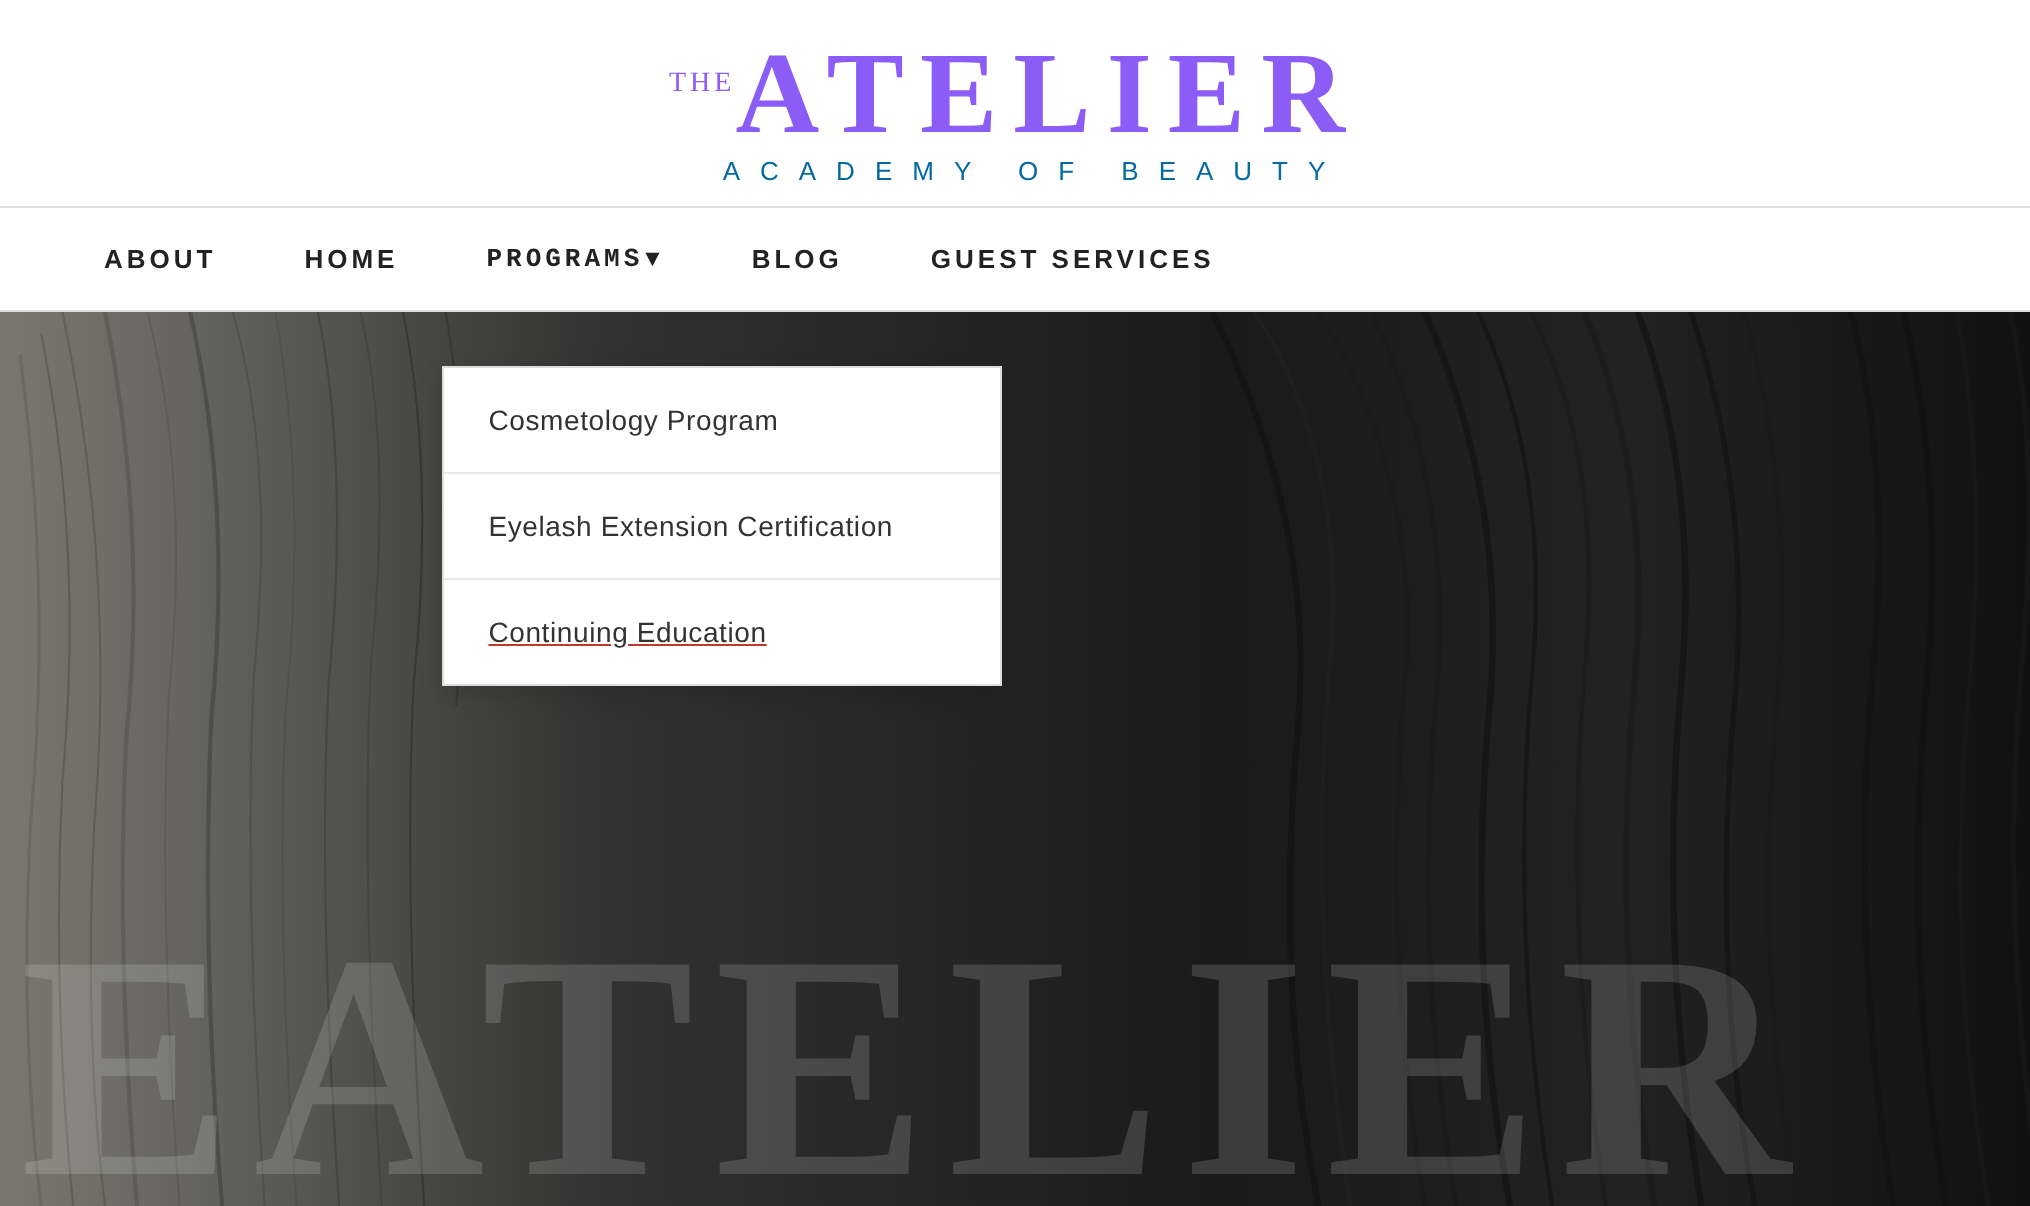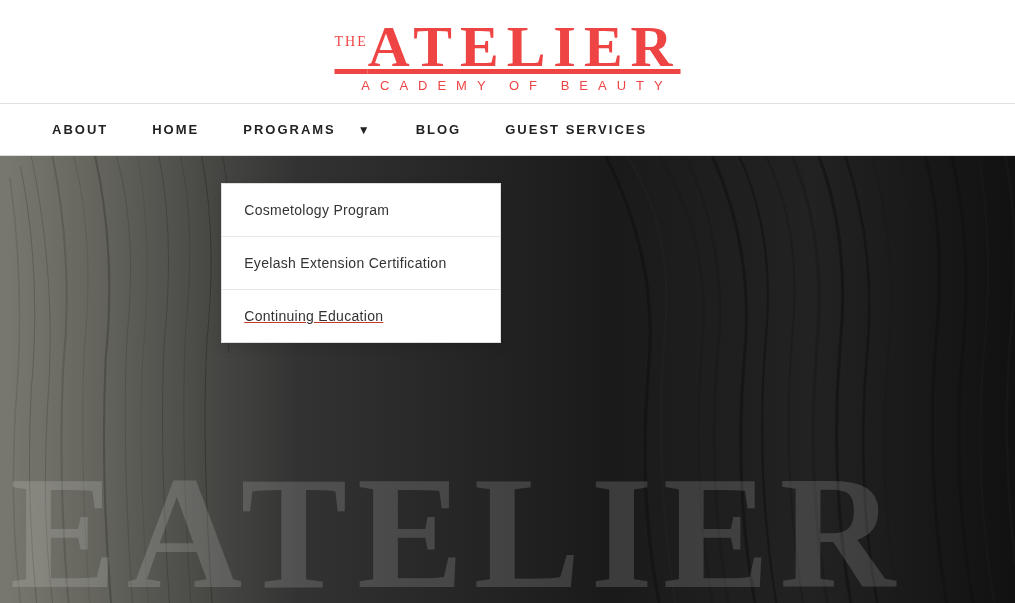--- a/index.html
+++ b/index.html
@@ -19,29 +19,28 @@
       text-align: center;
       padding: 18px 0 10px 0;
       border-bottom: 1px solid #e0e0e0;
     }
 
     .logo-main {
       font-size: 58px;
       font-family: Georgia, 'Times New Roman', serif;
       font-weight: 700;
       letter-spacing: 8px;
-      color: #ef4444;
+      color: #8b5cf6;
       line-height: 1;
-      text-decoration: underline;
     }
 
     .logo-sub {
       font-size: 13px;
       letter-spacing: 10px;
-      color: #ef4444;
+      color: #0369a1;
       font-family: Arial, sans-serif;
       font-weight: 400;
       margin-top: 2px;
       display: block;
       margin-left: 19px;
     }
 
     
     .nav {
       background: #fff;
@@ -123,22 +122,22 @@
     }
 
     
     .nav-programs-wrapper {
       position: relative;
     }
 
     .nav-programs-btn {
       display: flex;
       align-items: center;
-      gap: 22px;
-      font-family: Liberation Sans, sans-serif;
+      gap: 1px;
+      font-family: Liberation Mono, monospace;
       font-size: 13px;
       font-weight: 700;
       letter-spacing: 2px;
       color: #222;
       text-transform: uppercase;
       padding: 16px 22px;
       cursor: pointer;
     }
 
     .chevron-down {

